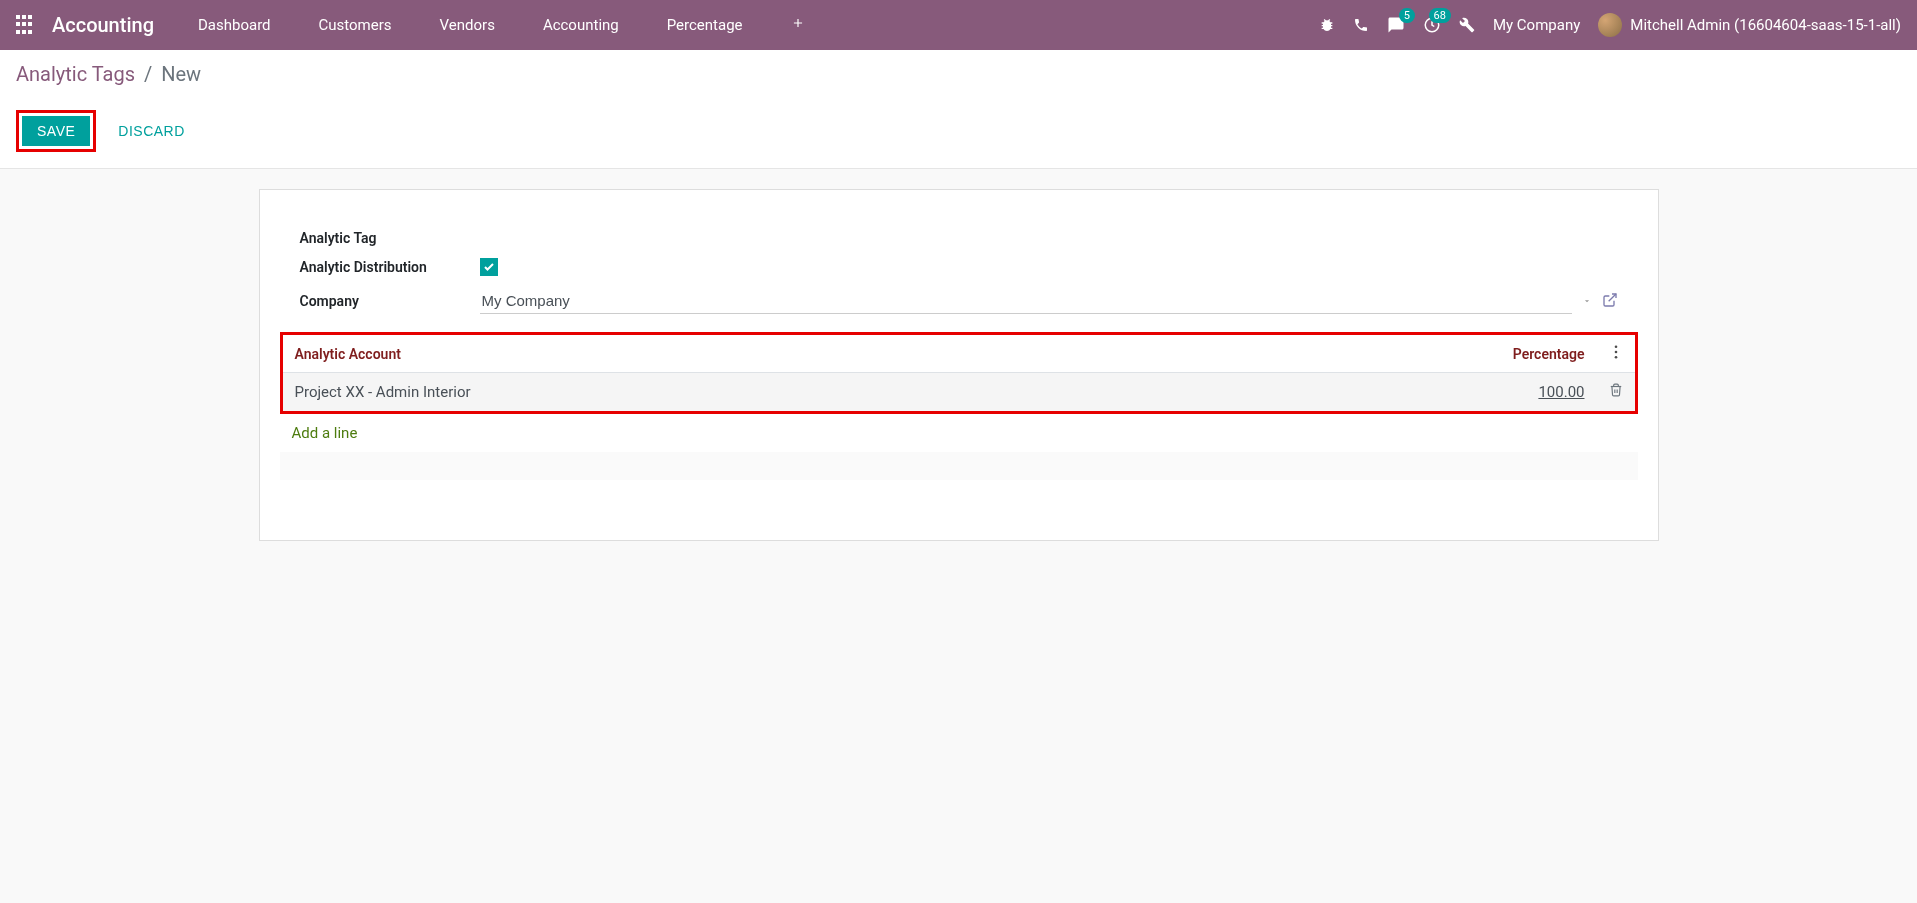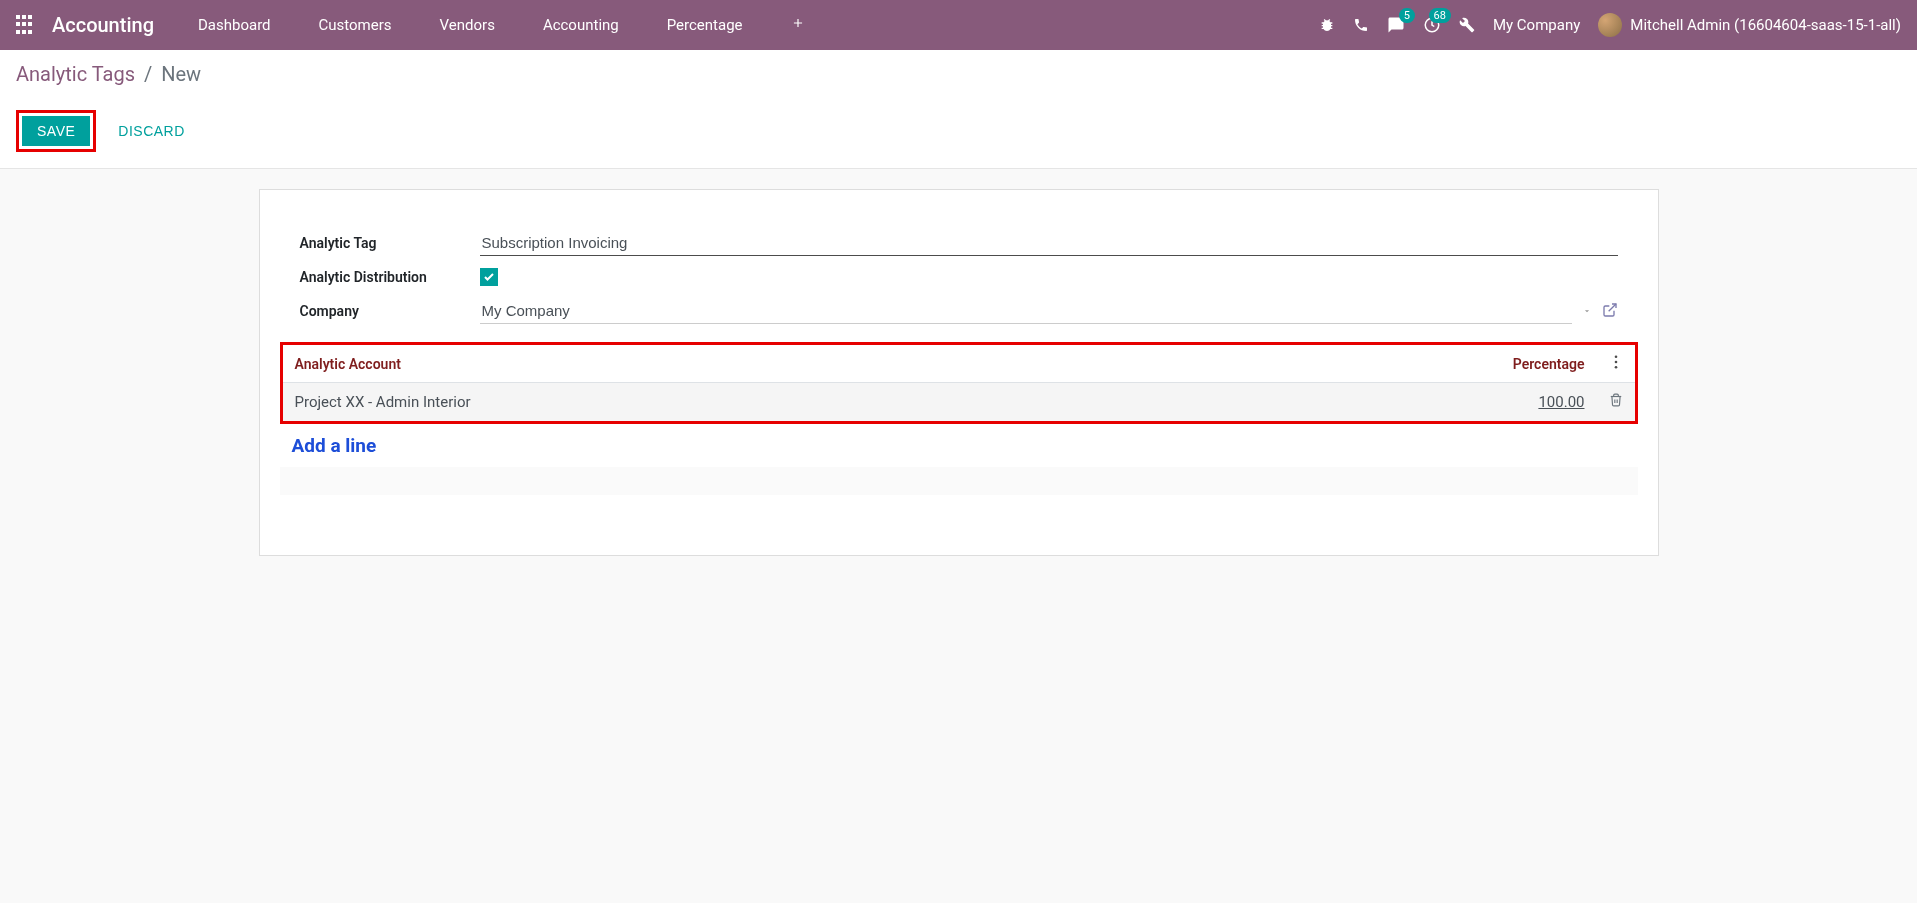--- a/index.html
+++ b/index.html
@@ -49,21 +49,21 @@
   .highlight-table { border: 3px solid #e60000; margin: 18px 0 0; }
   .o-table { width: 100%; border-collapse: collapse; }
   .o-table th { text-align: left; font-weight: 600; padding: 10px 12px; border-bottom: 1px solid #dee2e6; font-size: 14px; color: #7f1d1d; background:#fff; }
   .o-table th.num { text-align: right; }
   .o-table th.opt { width: 30px; text-align:center; }
   .o-table td { padding: 10px 12px; font-size: 15px; color: #495057; background: #f5f5f5; }
   .o-table td.num { text-align: right; text-decoration: underline; }
   .o-table td.del { width: 30px; text-align: center; }
   .trash-icon { color: #6c757d; cursor: pointer; }
   .add-line-row td { background: #fff; padding: 10px 12px; }
-  .add-line { color: #1d4ed8; cursor: pointer; font-size: 19px; font-weight: bold; }
+  .add-line { color: #4d7c0f; cursor: pointer; font-size: 15px; }
   .footer-row td { background: #fafafa; height: 28px; }
   .kebab { cursor:pointer; color:#4c4c4c; }
 </style>
 </head>
 <body>
 
 <div class="navbar">
   <div class="nav-apps">
     <span></span>
       <span></span>
@@ -137,23 +137,20 @@
     </span>
     <button class="btn-discard">DISCARD</button>
   </div>
 </div>
 
 <div class="form-container">
   <div class="form-sheet">
     <div class="form-fields">
       <div class="field-row">
         <div class="field-label">Analytic Tag</div>
-        <div class="field-input">
-          <input type="text" class="text-input" value="Subscription Invoicing" style="">
-        </div>
       </div>
       <div class="field-row">
         <div class="field-label">Analytic Distribution</div>
         <div class="field-input">
           <div class="checkbox-wrap">
             <div class="checkbox">
               <svg viewBox="0 0 24 24" fill="none" stroke="white" stroke-width="4">
                   <polyline points="20 6 9 17 4 12"></polyline>
                 </svg>
             </div>

